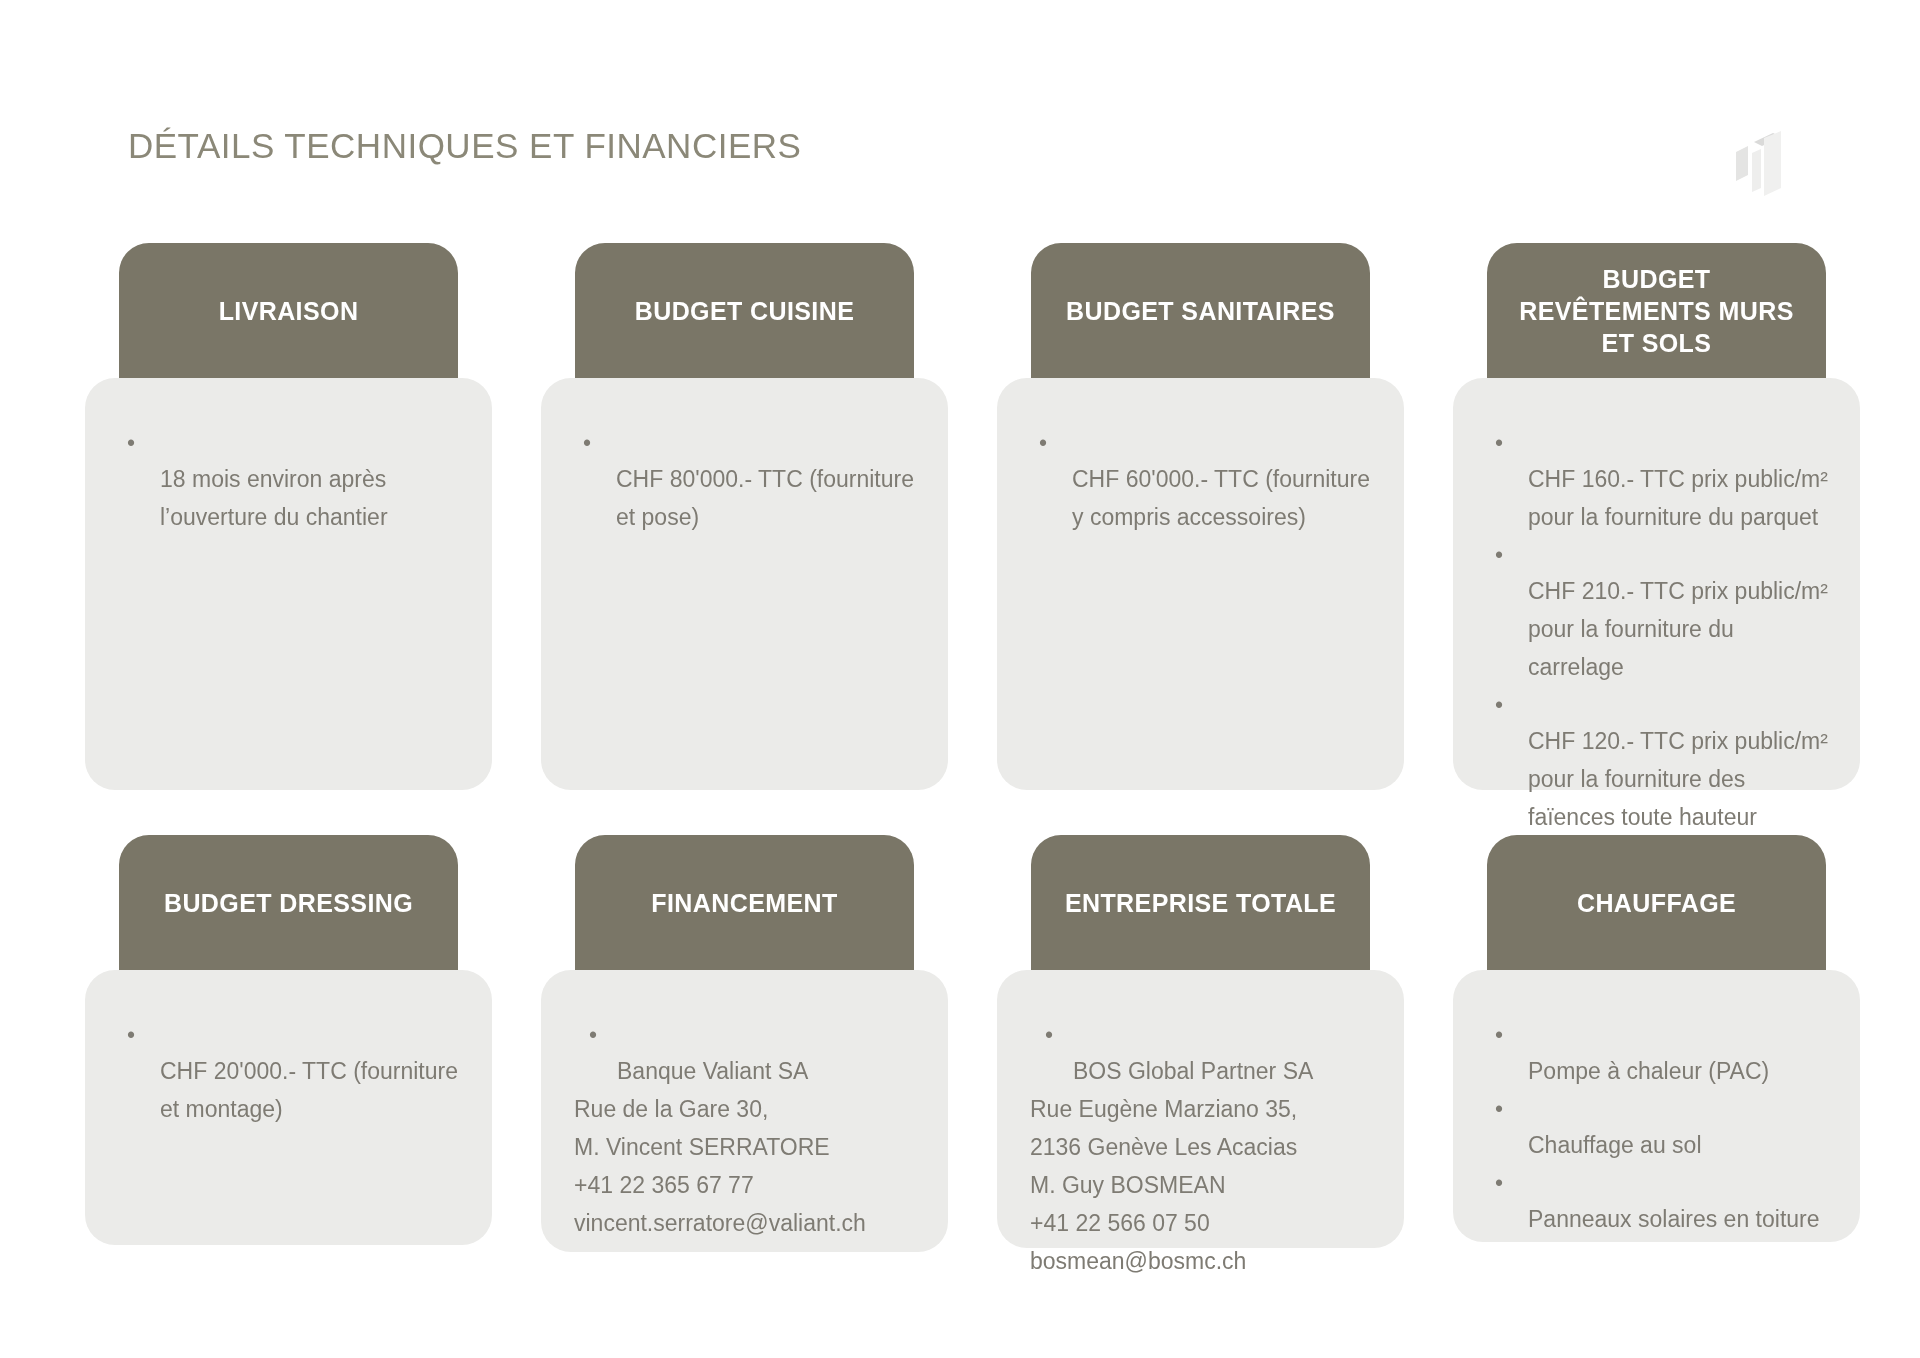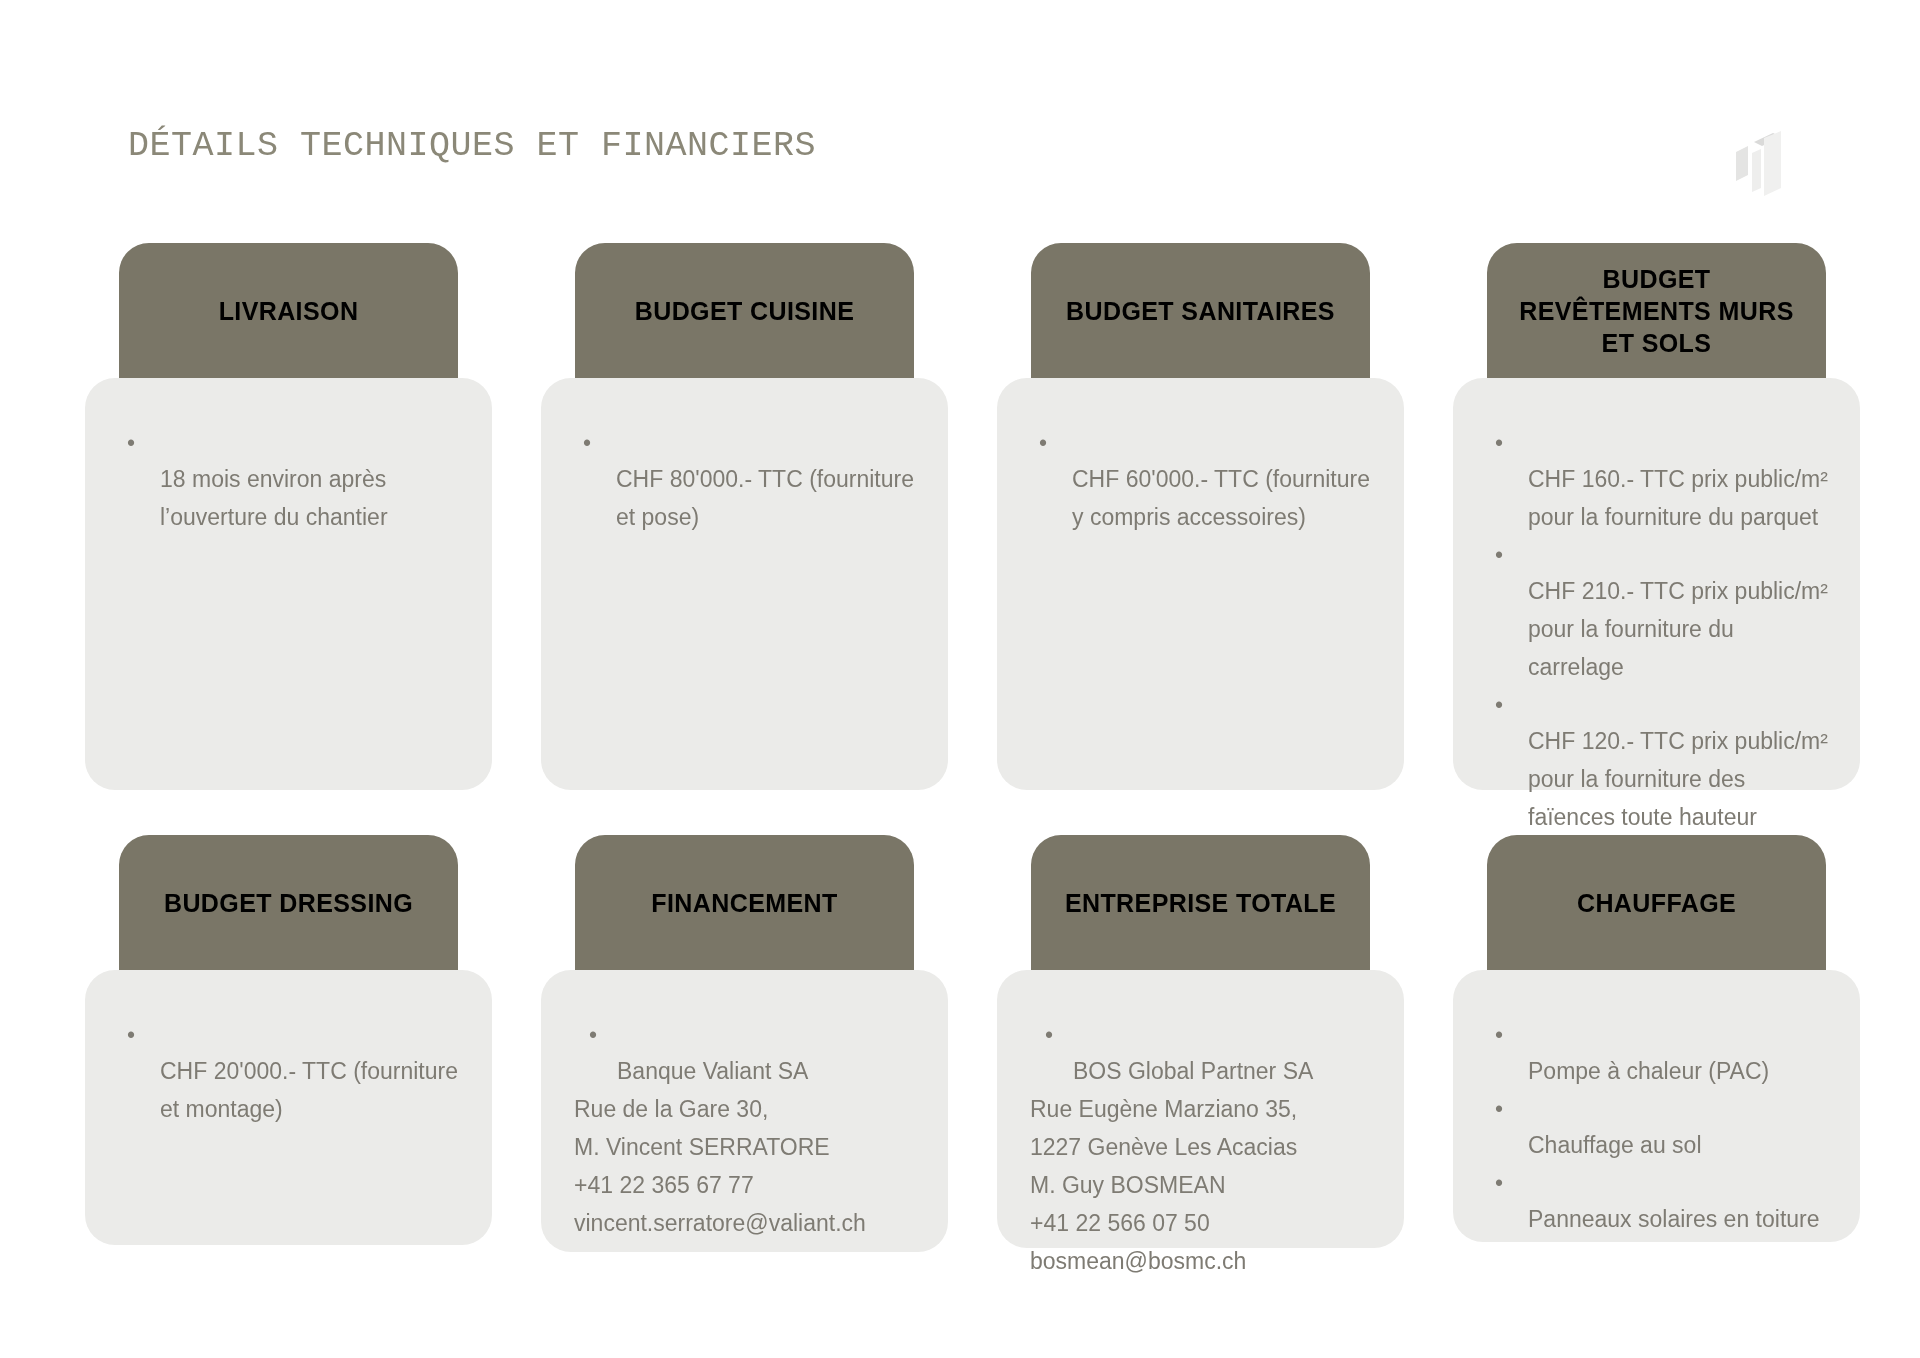--- a/index.html
+++ b/index.html
@@ -9,41 +9,40 @@
     width:1920px; height:1358px;
     background:#ffffff;
     font-family:"Liberation Sans", sans-serif;
     overflow:hidden;
   }
   .page-title {
     position:absolute; left:128px; top:126px;
     font-size:35px; font-weight:400; letter-spacing:0.5px;
     color:#8b8878;
     white-space:nowrap;
-    font-family:Liberation Mono, monospace;
   }
   .brand-logo {
     position:absolute; left:1733px; top:130px;
     width:62px; height:66px;
   }
   .cards-grid {
     position:absolute; left:85px; top:243px;
     display:grid;
     grid-template-columns:repeat(4, 407px);
     column-gap:49px;
     row-gap:45px;
     align-items:start;
   }
   .card { display:flex; flex-direction:column; }
   .card-header {
     margin:0 34px;
     height:135px;
     background:#7a7667;
     border-radius:30px 30px 0 0;
-    color:#000000;
+    color:#ffffff;
     display:flex; align-items:center; justify-content:center;
     text-align:center;
     font-weight:700; font-size:25px; line-height:32px;
     letter-spacing:0.4px;
     padding:4px 18px;
   }
   .card-body {
     background:#ebebe9;
     border-radius:30px;
     color:#7e7b73;
@@ -168,21 +167,21 @@
     <div class="card r2">
       <div class="card-header">
         <span>ENTREPRISE TOTALE</span>
       </div>
       <div class="card-body contact h278">
         <div class="bullet-item">
           <span class="bullet-dot">•</span>
           <span class="bullet-text">BOS Global Partner SA</span>
         </div>
         <div class="addr-line">Rue Eugène Marziano 35,</div>
-        <div class="addr-line">1227 Genève Les Acacias</div>
+        <div class="addr-line">2136 Genève Les Acacias</div>
         <div class="addr-line">M. Guy BOSMEAN</div>
         <div class="addr-line">+41 22 566 07 50</div>
         <div class="addr-line">bosmean@bosmc.ch</div>
       </div>
     </div>
 
     <div class="card r2">
       <div class="card-header">
         <span>CHAUFFAGE</span>
       </div>

